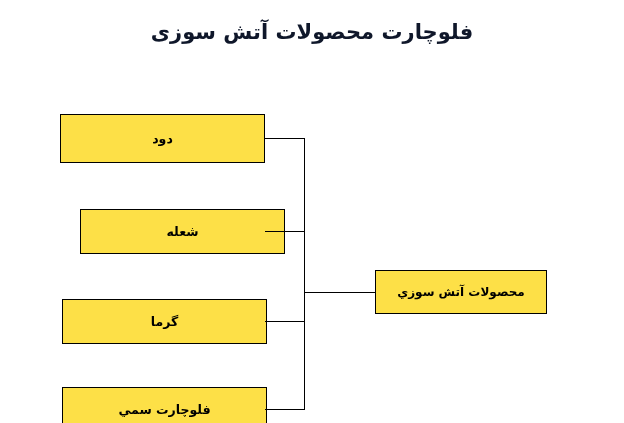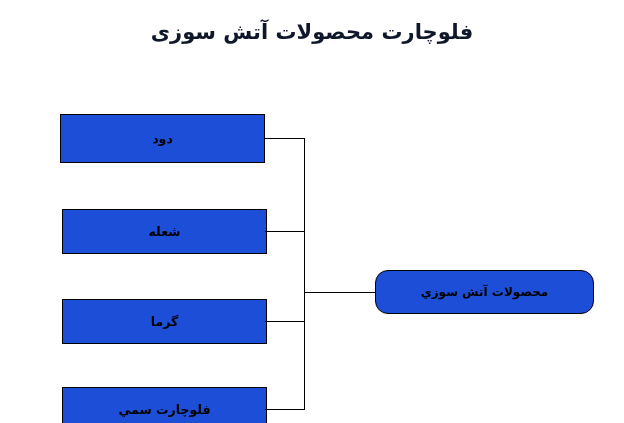--- a/index.html
+++ b/index.html
@@ -28,37 +28,37 @@
     color: #0f172a;
     font-size: 21px;
     font-weight: bold;
     font-family: "DejaVu Sans", sans-serif;
     direction: rtl;
     letter-spacing: 0px;
   }
   .node {
     position: absolute;
     border: 1px solid #000000;
-    background: #1d4ed8;
+    background: #fde047;
     box-sizing: border-box;
     display: flex;
     align-items: center;
     justify-content: center;
     font-size: 12.5px;
     font-weight: bold;
     color: #000000;
     font-family: "DejaVu Sans", sans-serif;
     direction: rtl;
     white-space: nowrap;
   }
   .leaf-1 { left: 60px;  top: 114px; width: 205px; height: 49px; }
-  .leaf-2 { left: 62px;  top: 209px; width: 205px; height: 45px; }
+  .leaf-2 { left: 80px;  top: 209px; width: 205px; height: 45px; }
   .leaf-3 { left: 62px;  top: 299px; width: 205px; height: 45px; justify-content: center; }
   .leaf-4 { left: 62px;  top: 387px; width: 205px; height: 45px; }
-  .root   { left: 375px; top: 270px; width: 219px; height: 44px; font-size: 12px; border-radius: 13px; }
+  .root   { left: 375px; top: 270px; width: 172px; height: 44px; font-size: 12px; }
 
   .line {
     position: absolute;
     background: #000000;
   }
   
   .stub-1 { left: 265px; top: 138px; width: 40px; height: 1px; }
   .stub-2 { left: 265px; top: 231px; width: 40px; height: 1px; }
   .stub-3 { left: 265px; top: 321px; width: 40px; height: 1px; }
   .stub-4 { left: 265px; top: 409px; width: 40px; height: 1px; }

